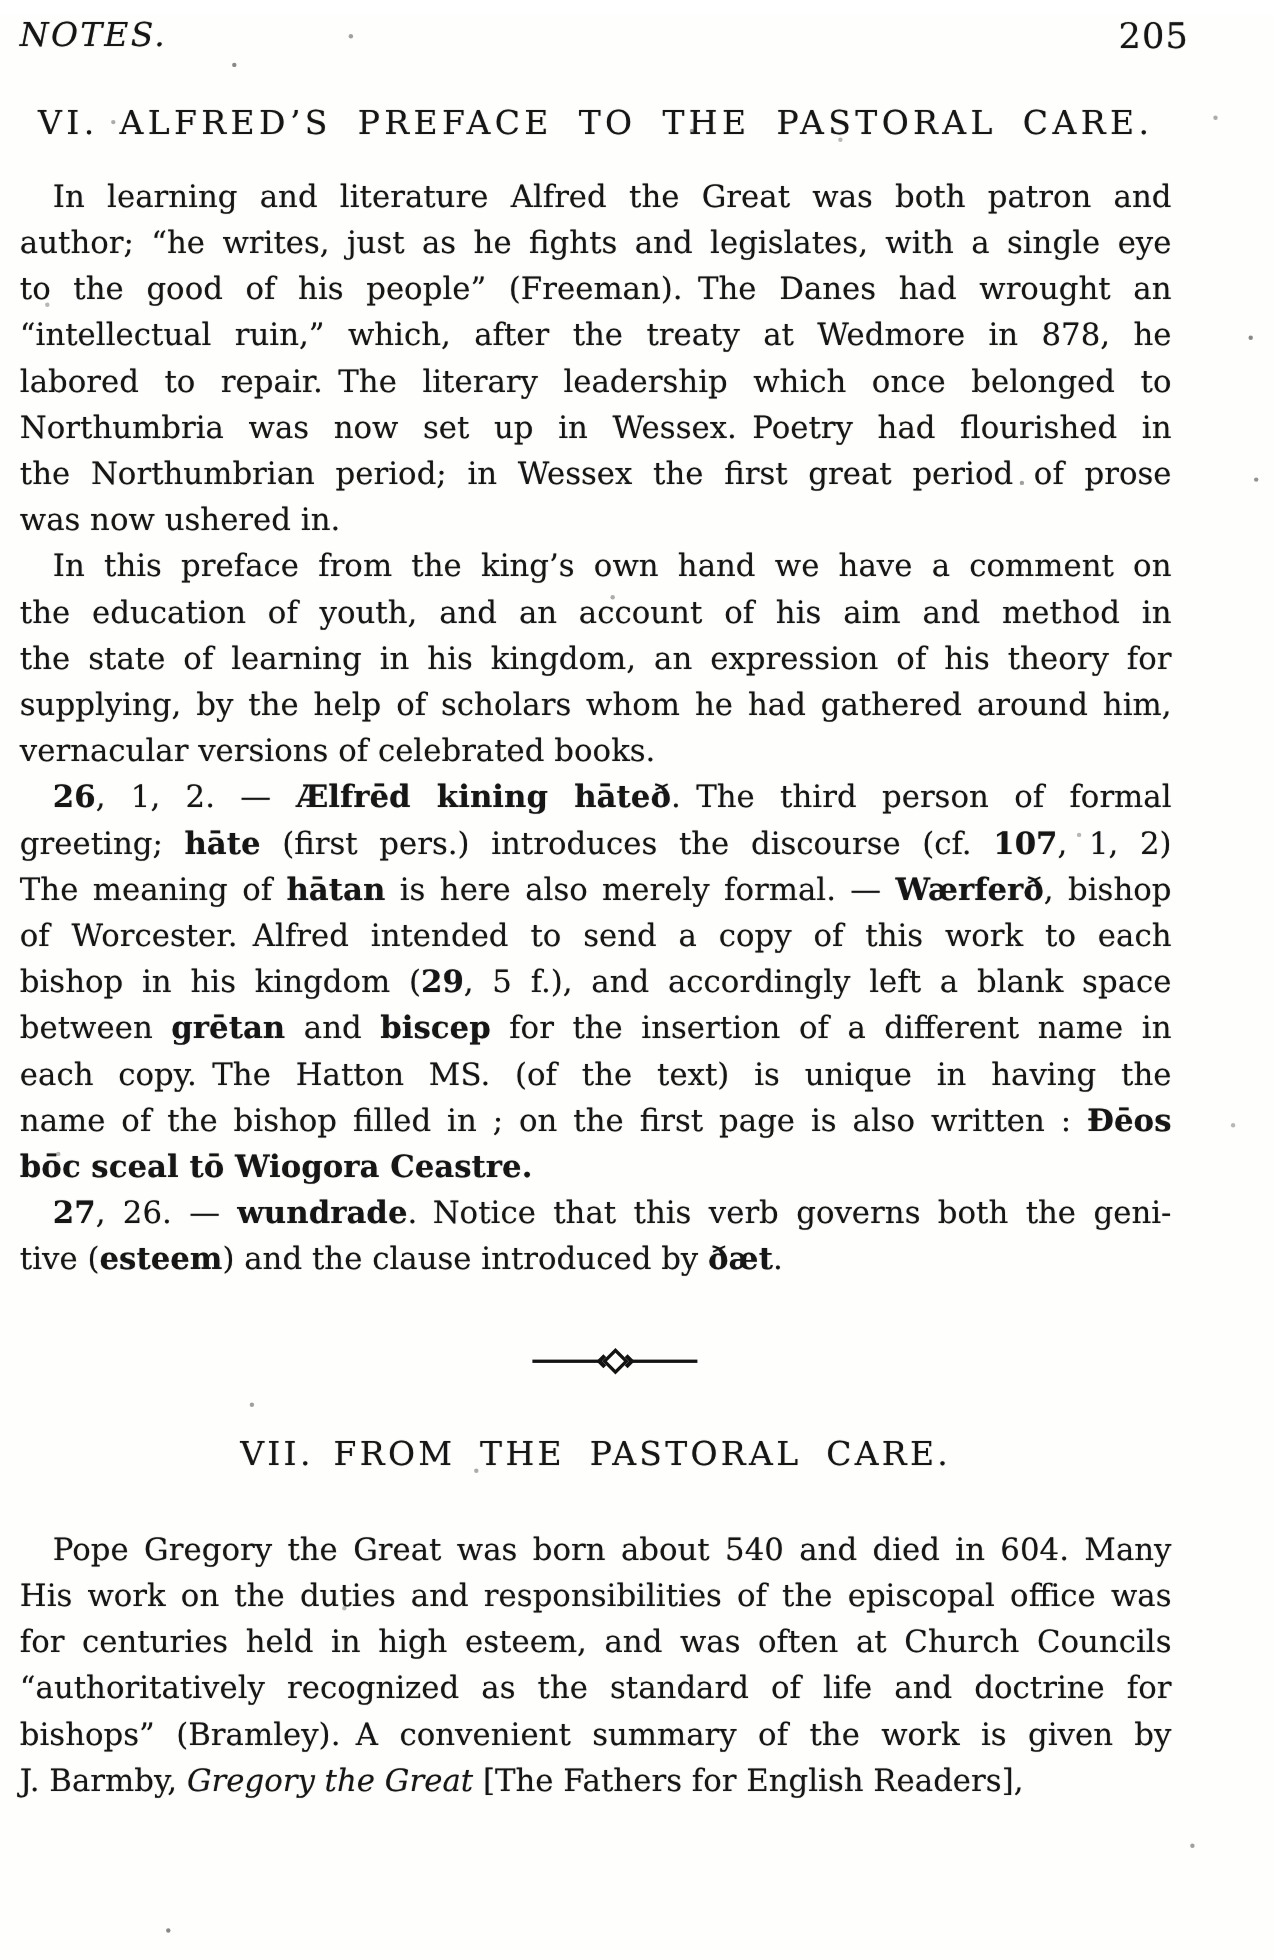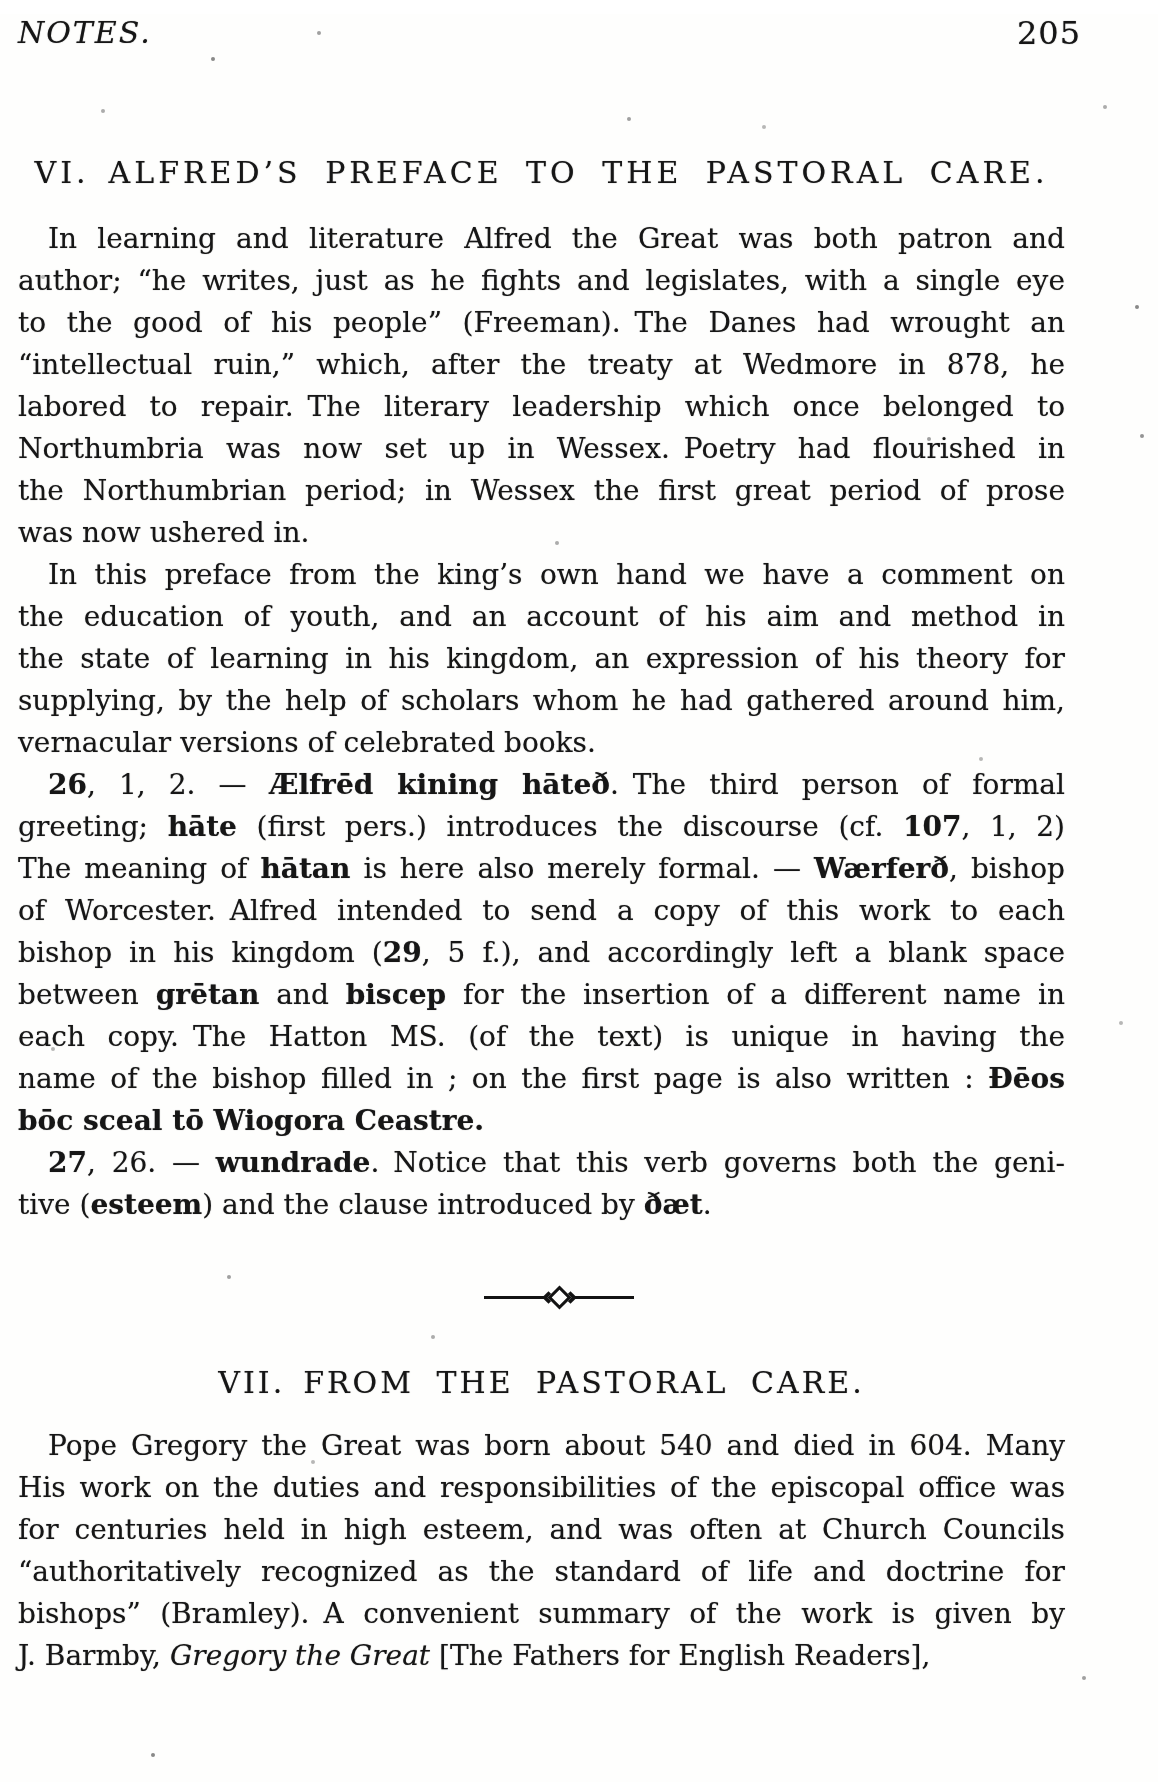--- a/index.html
+++ b/index.html
@@ -48,26 +48,26 @@
   
   .heading {
     text-align: center;
     font-size: 30px;
     line-height: 42px;
     letter-spacing: 3px;
     word-spacing: 10px;
     white-space: nowrap;
     text-shadow: 0 0 1px rgba(10,10,10,0.5);
   }
-  [data-name="section-heading-vi"] { margin-top: 100px; letter-spacing: 4px; }
+  [data-name="section-heading-vi"] { margin-top: 40px; letter-spacing: 4px; }
   [data-name="section-heading-vii"] { margin-top: 56px; }
   
   .para { font-size: 28px; }
   [data-name="intro-paragraph"] { margin-top: 24px; }
-  [data-name="gregory-paragraph"] { margin-top: 21px; }
+  [data-name="gregory-paragraph"] { margin-top: 44px; }
   .line {
     line-height: 42px;
     text-align: justify;
     text-align-last: justify;
     white-space: normal;
     text-shadow: 0 0 1px rgba(10,10,10,0.45);
   }
   .line.first { text-indent: 30px; }
   .line.last { text-align: left; text-align-last: left; }
   .b { font-weight: bold; }

